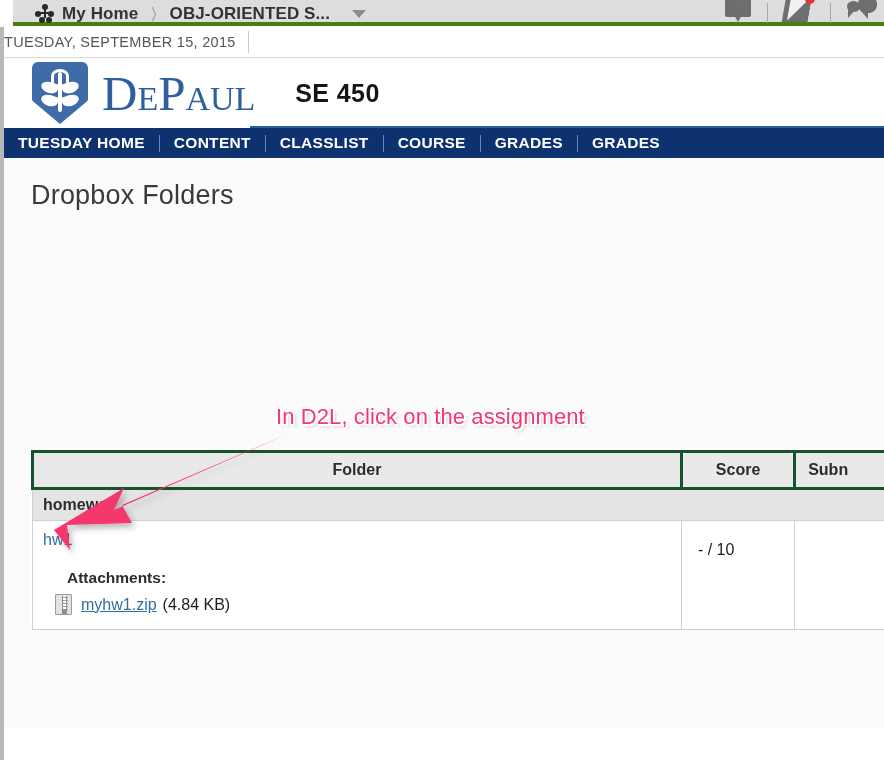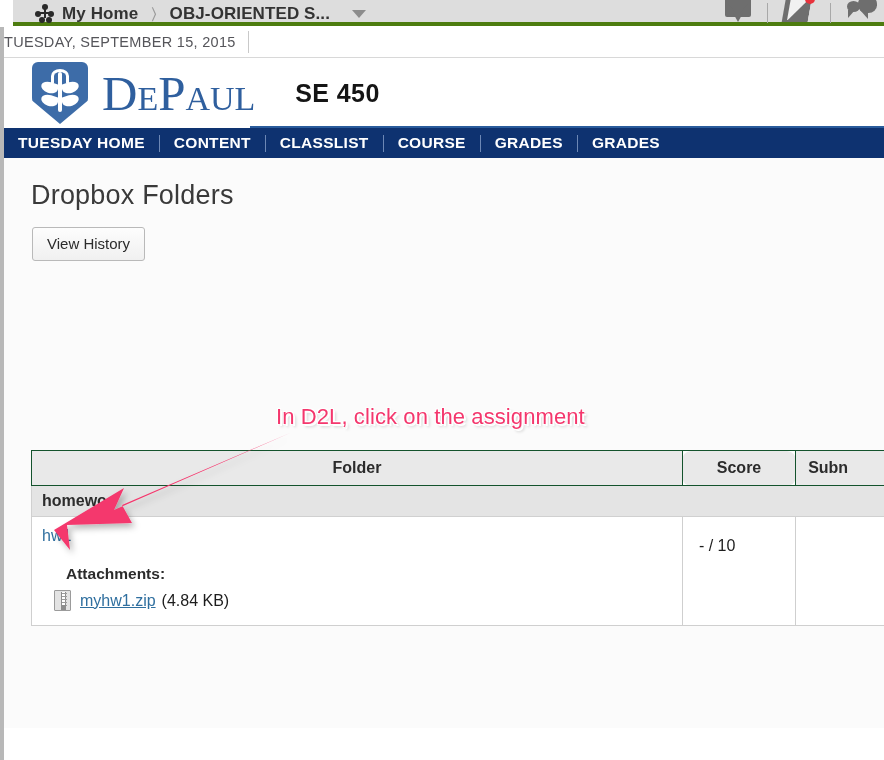--- a/index.html
+++ b/index.html
@@ -241,21 +241,21 @@
     position: absolute; left: 27px; top: 292px;
     width: 880px;
   }
   table.dbx {
     border-collapse: collapse; width: 880px;
     background: #ffffff;
     font-family: "Liberation Sans", sans-serif;
   }
   table.dbx th {
     background: #e9e9e9;
-    border: 1px solid #14532d;
+    border: 3px solid #14532d;
     font-size: 16px; font-weight: bold; color: #2c2c2c;
     padding: 8px 10px; text-align: center; height: 34px;
   }
   table.dbx th.c-folder { width: 698px; }
   table.dbx th.c-score  { width: 118px; border-radius: 9px; }
   table.dbx th.c-sub    { width: 120px; text-align:left; padding-left:12px;}
   tr.cat td {
     background: #e4e4e4;
     border: 1px solid #d0d0d0;
     font-size: 16px; font-weight: bold; color: #2c2c2c;
@@ -372,21 +372,20 @@
       <span class="nav-div"></span>
       <span class="nav-item">GRADES</span>
       <span class="nav-div"></span>
       <span class="nav-item">GRADES</span>
     </div>
 
     <div id="content">
 
       <div id="page-title">Dropbox Folders</div>
 
-      <div id="view-history">View History</div>
 
       
       <div id="tbl-wrap">
         <table class="dbx">
           <thead>
             <tr>
               <th class="c-folder">Folder</th>
               <th class="c-score">Score</th>
               <th class="c-sub">Subn</th>
             </tr>

